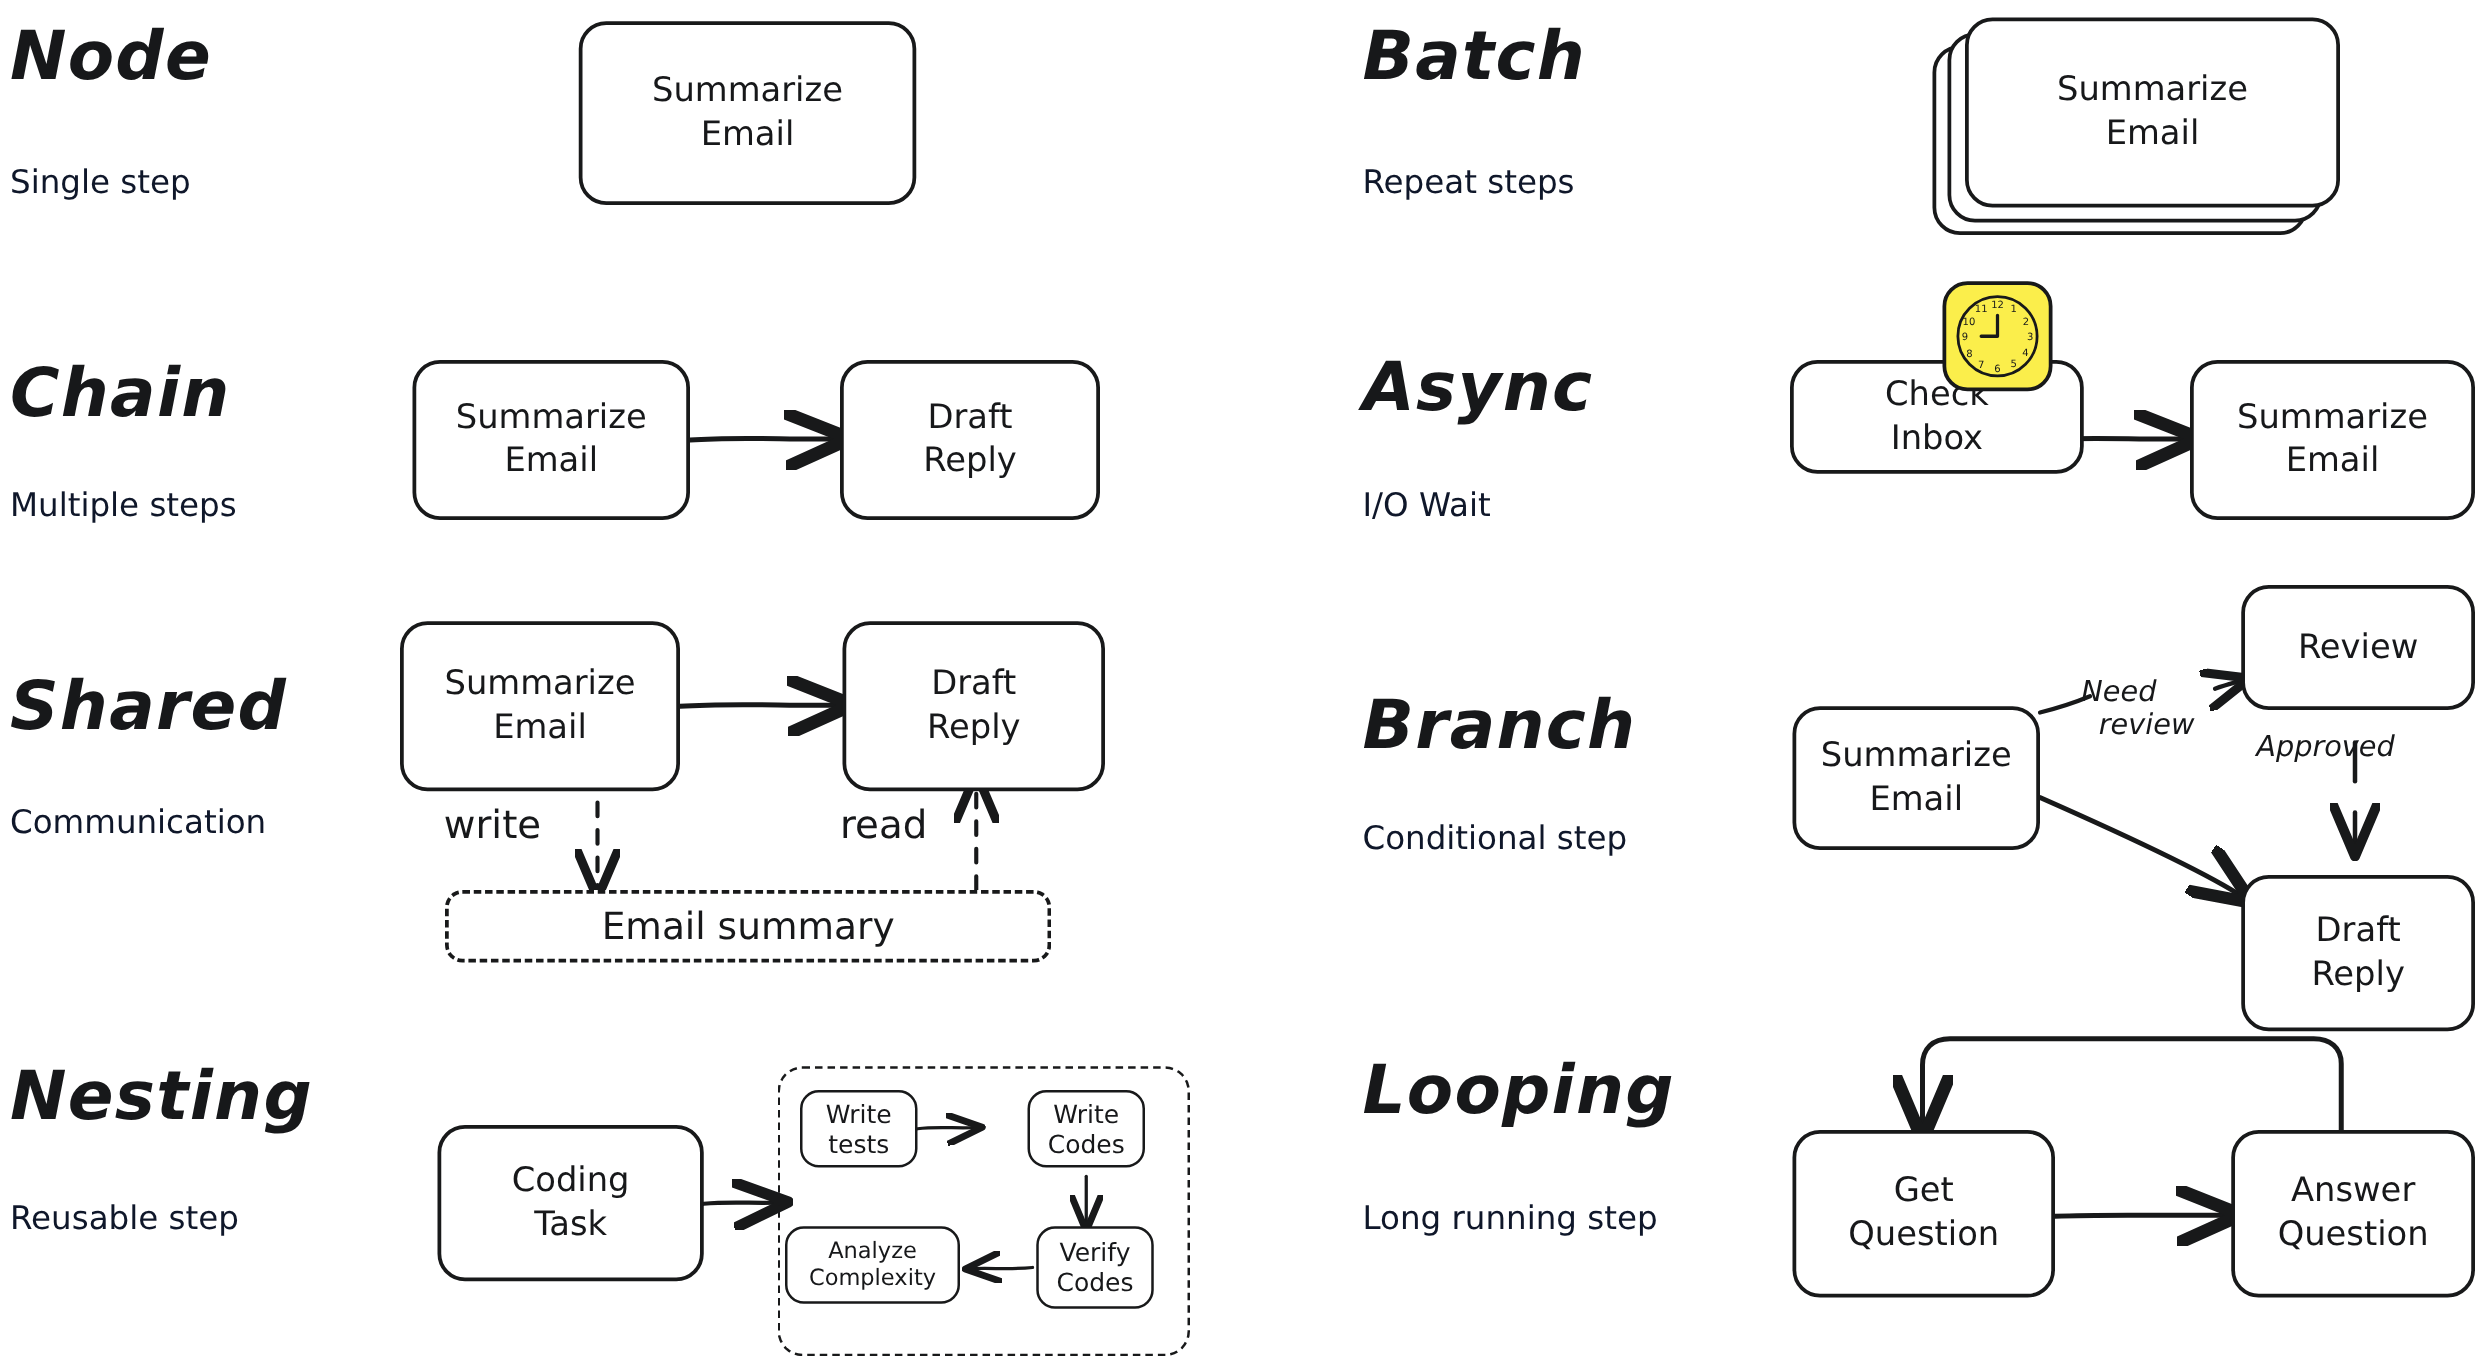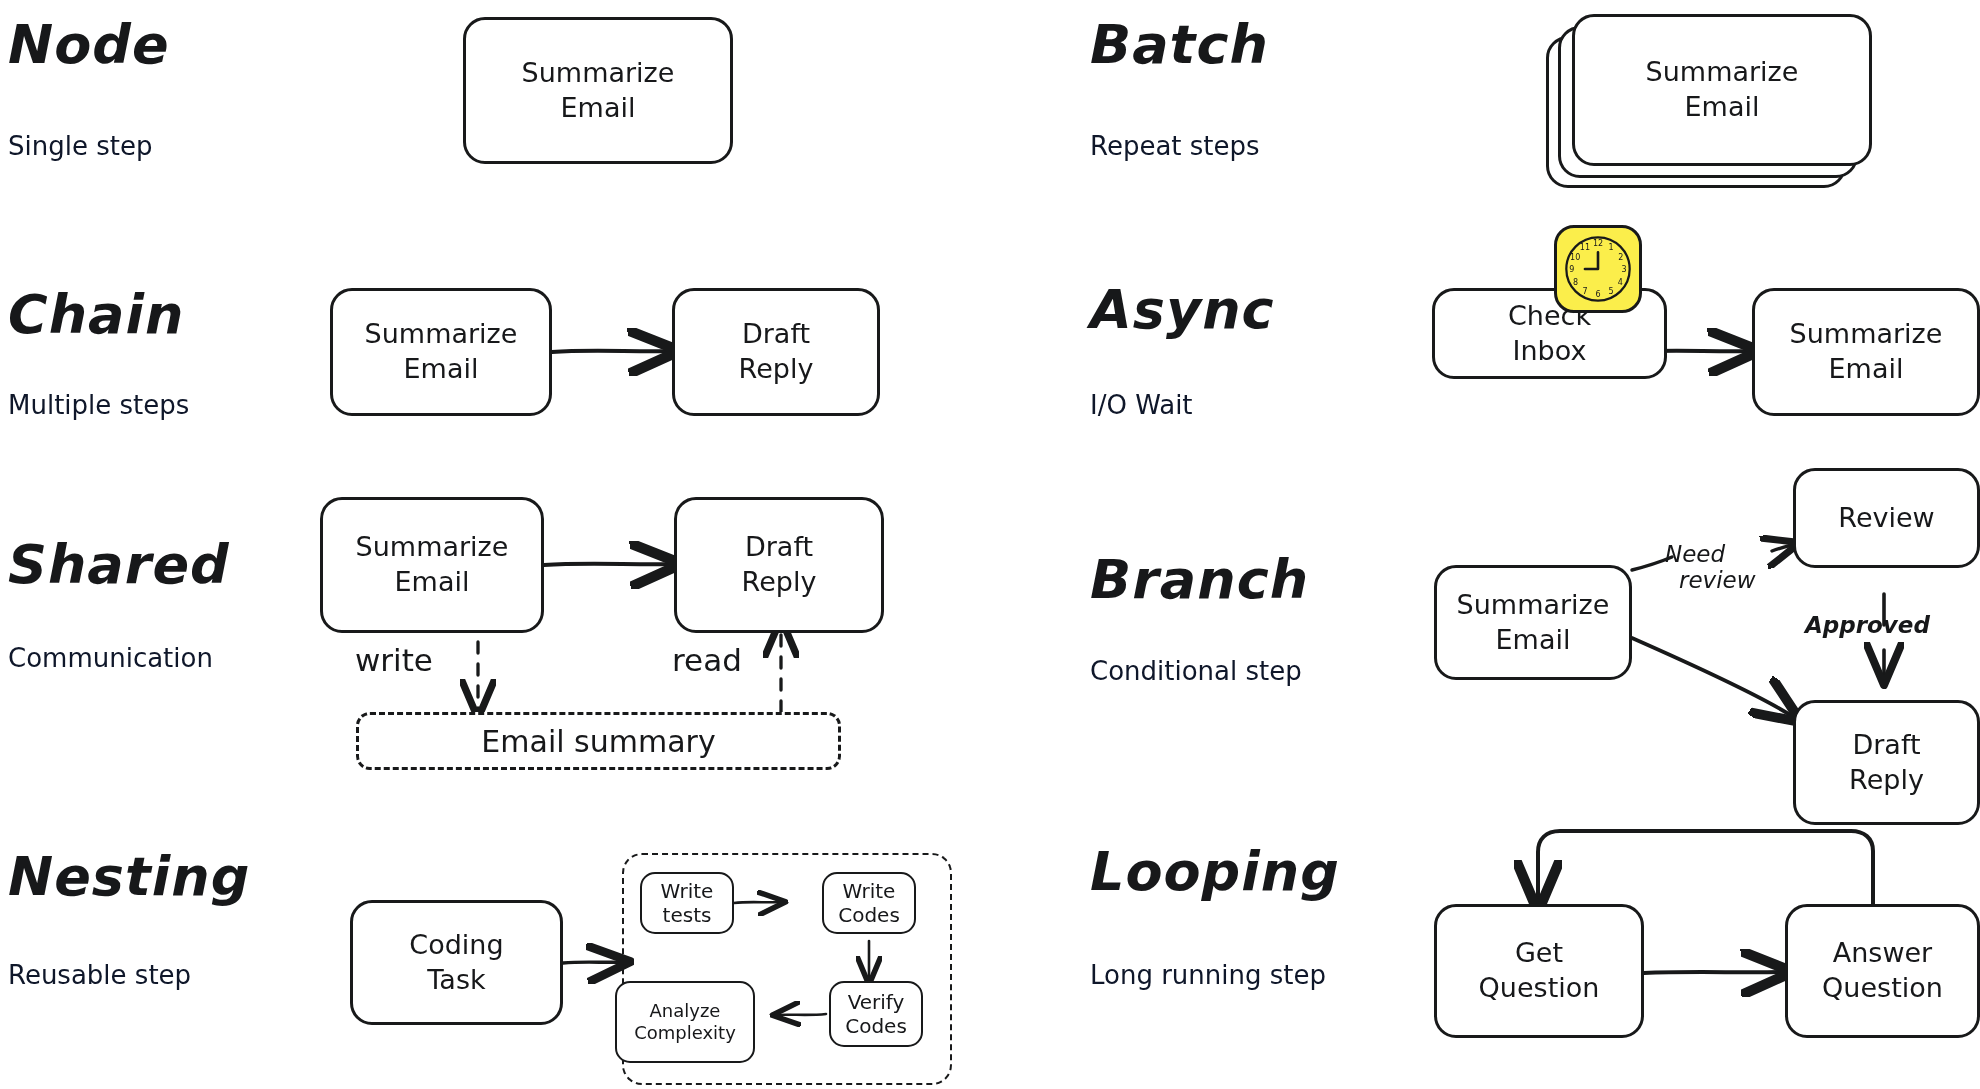--- a/index.html
+++ b/index.html
@@ -212,34 +212,34 @@
   <div class="node" style="left:1434px; top:565px; width:198px; height:115px;">Summarize
 Email</div>
   <div class="node" style="left:1793px; top:468px; width:187px; height:100px;">Review</div>
   <div class="node" style="left:1793px; top:700px; width:187px; height:125px;">Draft
 Reply</div>
 
   <div class="edge-label" style="left:1665px; top:542px;">
     <span>Need</span><br>
     <span style="padding-left:14px;display:inline-block;">review</span>
   </div>
-  <div class="edge-label" style="left:1805px; top:613px;font-weight:bold;">Approved</div>
+  <div class="edge-label" style="left:1805px; top:586px;">Approved</div>
 
   <div class="node" style="left:350px; top:900px; width:213px; height:125px;">Coding
 Task</div>
 
   <div class="dashed-group" style="left:622px; top:853px; width:330px; height:232px;"></div>
 
   <div class="node small" style="left:640px; top:872px; width:94px; height:62px;">Write
 tests</div>
   <div class="node small" style="left:822px; top:872px; width:94px; height:62px;">Write
 Codes</div>
   <div class="node small" style="left:829px; top:981px; width:94px; height:66px;">Verify
 Codes</div>
-  <div class="node small tiny" style="left:615px; top:981px; width:140px; height:82px;">Analyze
+  <div class="node small tiny" style="left:628px; top:981px; width:140px; height:62px;">Analyze
 Complexity</div>
 
   <div class="node" style="left:1434px; top:904px; width:210px; height:134px;">Get
 Question</div>
   <div class="node" style="left:1785px; top:904px; width:195px; height:134px;">Answer
 Question</div>
 
 </div>
 
 </body></html>

